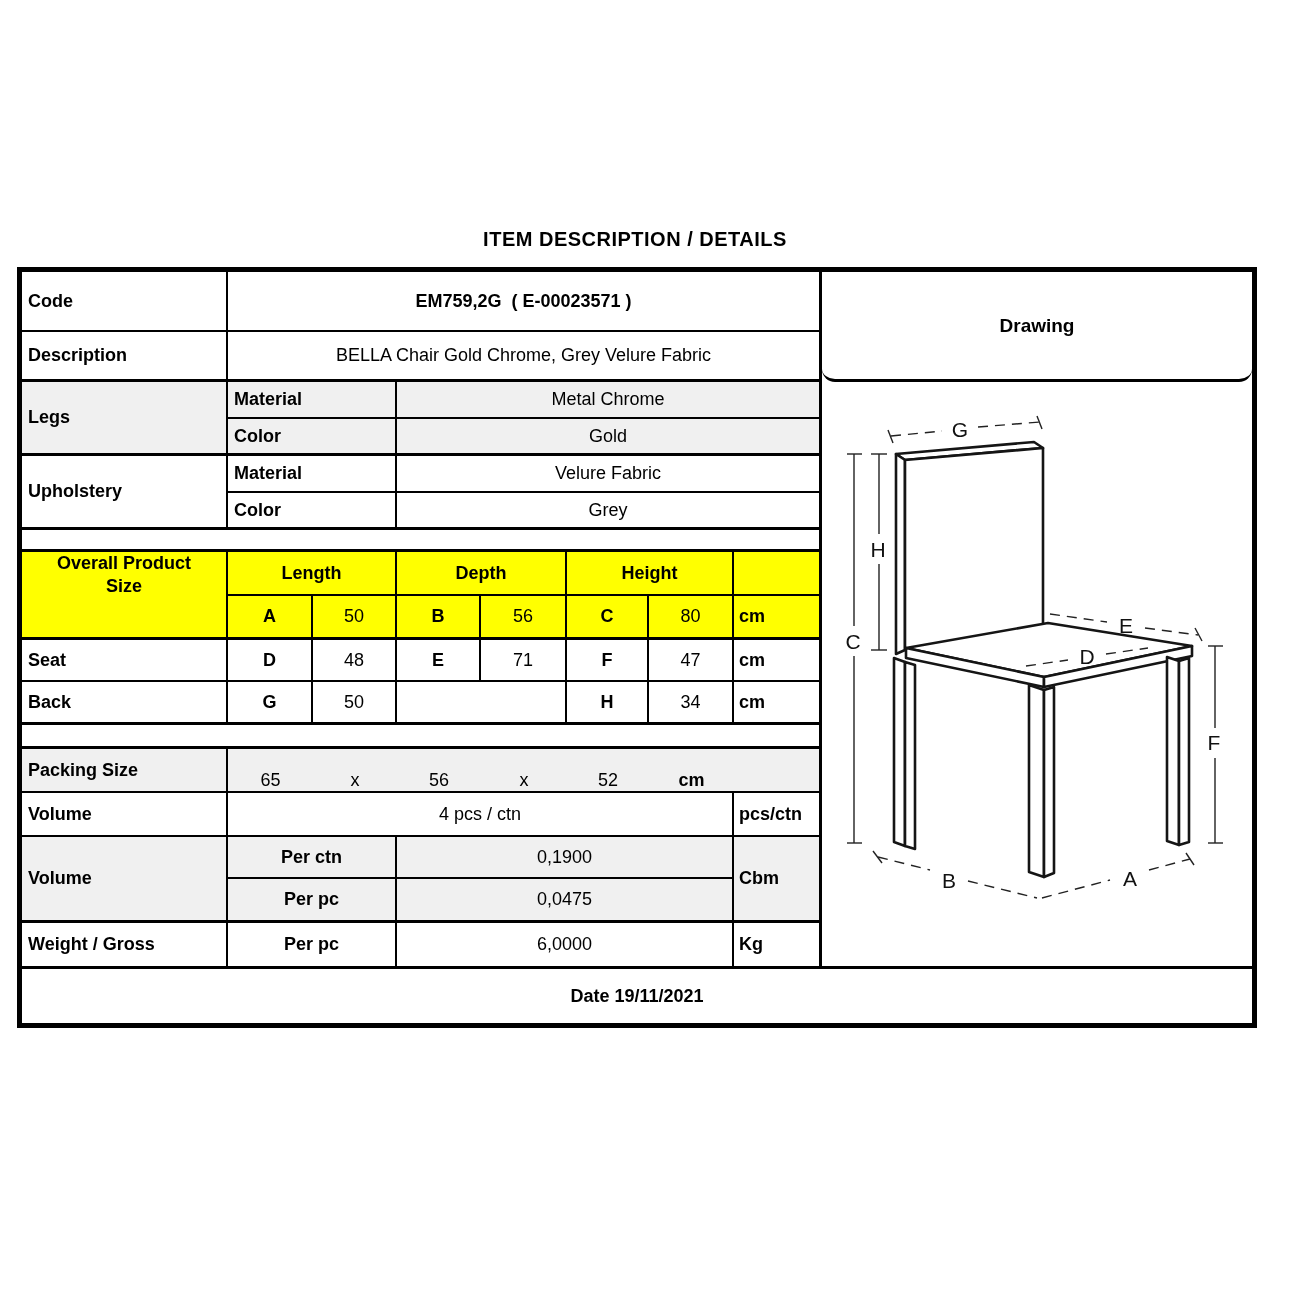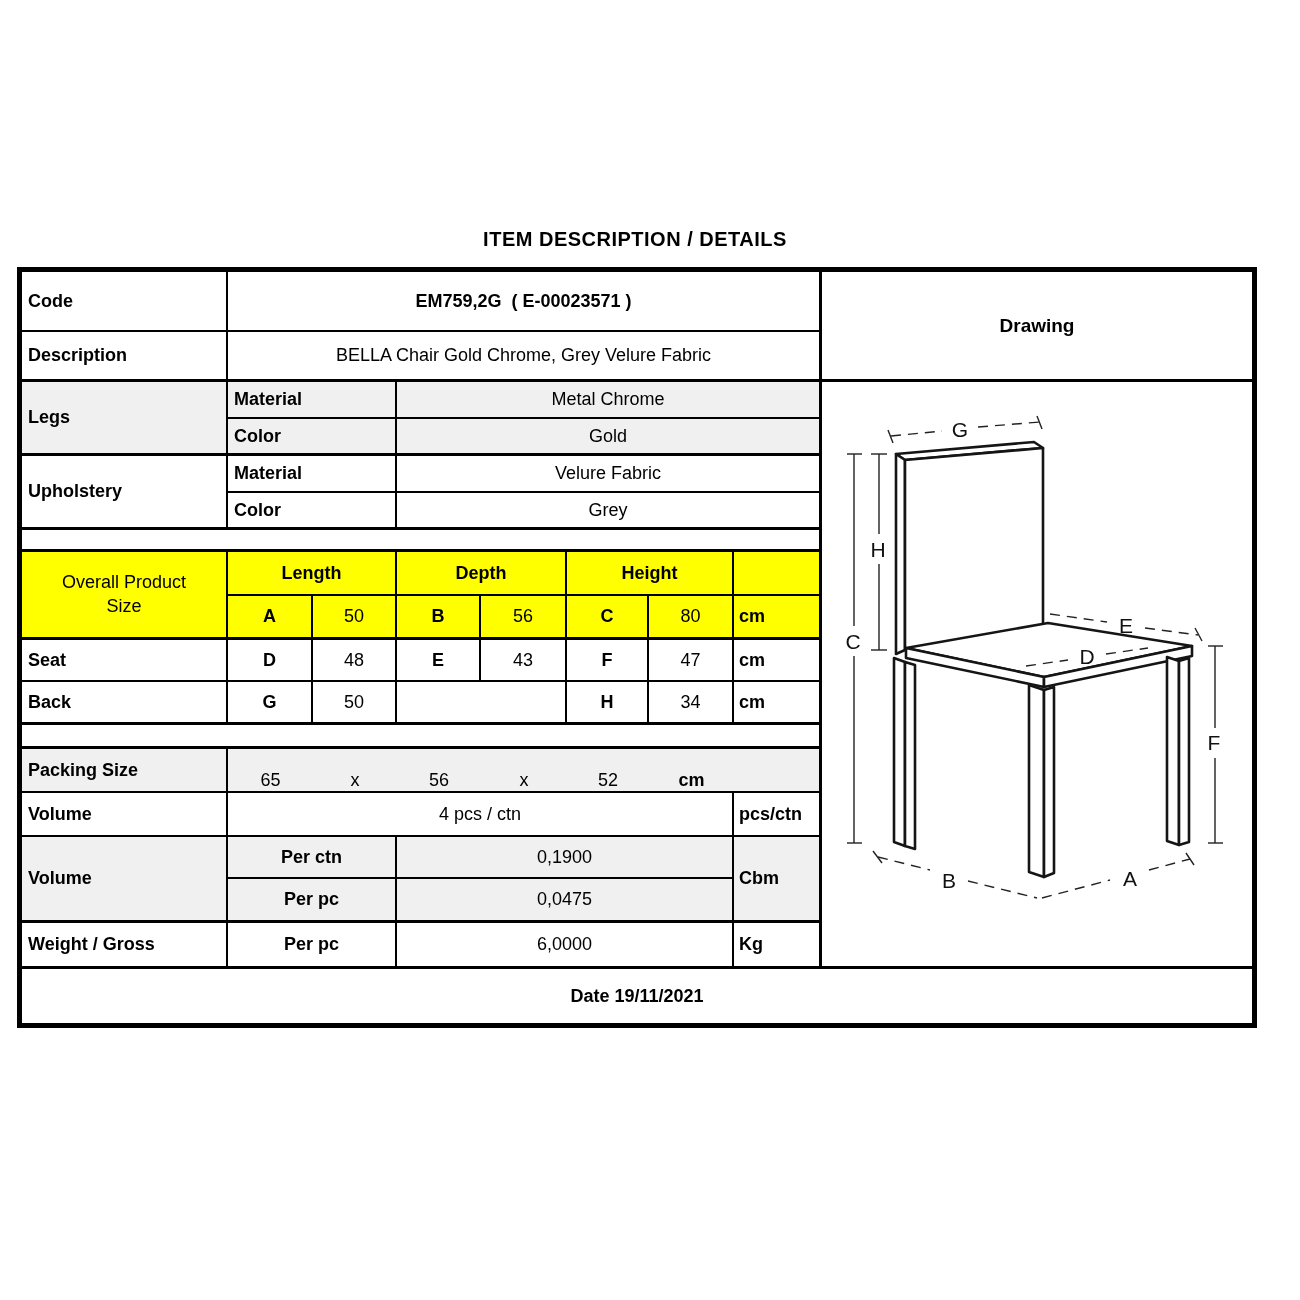--- a/index.html
+++ b/index.html
@@ -17,27 +17,27 @@
   .lbl{font-weight:bold;padding-left:6px;}
   .ctr{justify-content:center;text-align:center;}
   .b{font-weight:bold;}
   .br{border-right:2px solid #000;}
   .bb{border-bottom:2px solid #000;}
   .bb3{border-bottom:3px solid #000;}
   .grey{background:#f0f0f0;}
   .yellow{background:#ffff00;}
   .unit{font-weight:bold;padding-left:5px;}
   .pre{white-space:pre;}
-  .twoLine{flex-direction:column;justify-content:center;line-height:1.3;font-weight:normal;text-align:center;}
+  .twoLine{flex-direction:column;justify-content:flex-start;line-height:1.3;font-weight:bold;text-align:center;}
   .packrow{display:grid;grid-template-columns:85px 84px 84px 86px 82px 85px 85px;align-items:center;}
   .packrow span{display:block;text-align:center;font-size:18px;margin-top:20px;}
   
   #drawcol{position:absolute;left:800px;top:0;width:430px;height:694px;}
   #drawhead{height:107px;border-bottom:3px solid #000;display:flex;align-items:center;justify-content:center;
-            font-size:19px;font-weight:bold;}
+            font-size:19px;font-weight:bold;border-radius:13px;}
   #drawarea{position:absolute;left:0;top:110px;width:430px;height:584px;}
   
   #datebar{position:absolute;left:0;top:694px;width:1230px;height:57px;border-top:3px solid #000;
            display:flex;align-items:center;justify-content:center;font-size:18px;font-weight:bold;box-sizing:border-box;}
   svg text{font-family:"Liberation Sans",sans-serif;font-size:21px;fill:#111;}
 </style>
 </head>
 <body>
 
 <div id="page">
@@ -81,21 +81,21 @@
       <div class="cell ctr b yellow br bb3" style="grid-row:9;grid-column:4;">B</div>
       <div class="cell ctr yellow br bb3" style="grid-row:9;grid-column:5;">56</div>
       <div class="cell ctr b yellow br bb3" style="grid-row:9;grid-column:6;">C</div>
       <div class="cell ctr yellow br bb3" style="grid-row:9;grid-column:7;">80</div>
       <div class="cell unit yellow bb3" style="grid-row:9;grid-column:8;">cm</div>
 
       <div class="cell lbl br bb" style="grid-row:10;grid-column:1;">Seat</div>
       <div class="cell ctr b br bb" style="grid-row:10;grid-column:2;">D</div>
       <div class="cell ctr br bb" style="grid-row:10;grid-column:3;">48</div>
       <div class="cell ctr b br bb" style="grid-row:10;grid-column:4;">E</div>
-      <div class="cell ctr br bb" style="grid-row:10;grid-column:5;">43</div>
+      <div class="cell ctr br bb" style="grid-row:10;grid-column:5;">71</div>
       <div class="cell ctr b br bb" style="grid-row:10;grid-column:6;">F</div>
       <div class="cell ctr br bb" style="grid-row:10;grid-column:7;">47</div>
       <div class="cell unit bb" style="grid-row:10;grid-column:8;">cm</div>
 
       <div class="cell lbl br bb3" style="grid-row:11;grid-column:1;">Back</div>
       <div class="cell ctr b br bb3" style="grid-row:11;grid-column:2;">G</div>
       <div class="cell ctr br bb3" style="grid-row:11;grid-column:3;">50</div>
       <div class="cell br bb3" style="grid-row:11;grid-column:4/6;"></div>
       <div class="cell ctr b br bb3" style="grid-row:11;grid-column:6;">H</div>
       <div class="cell ctr br bb3" style="grid-row:11;grid-column:7;">34</div>

